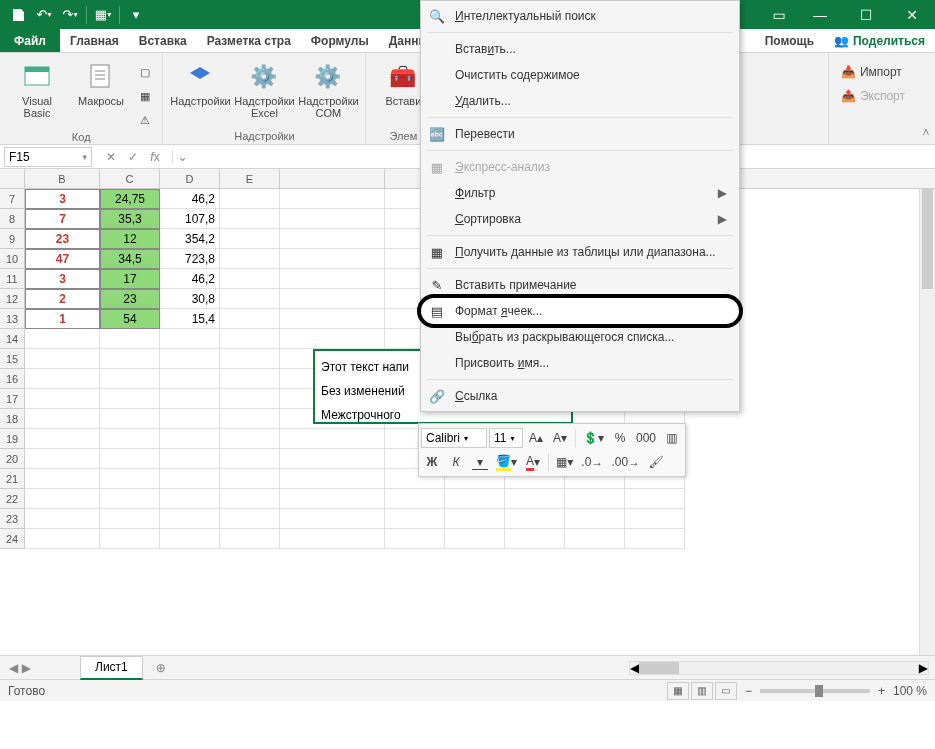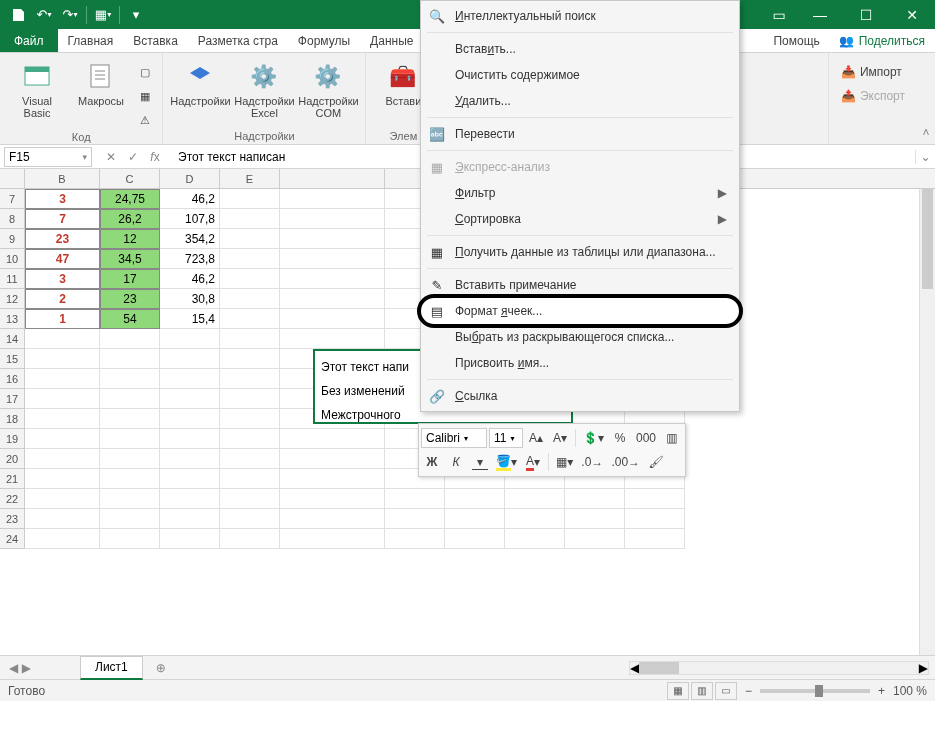--- a/index.html
+++ b/index.html
@@ -9,21 +9,21 @@
 .titlebar { height: 29px; background: #0e7a40; display: flex; align-items: center; color: #fff; }
 .qat { display: flex; align-items: center; gap: 2px; padding: 0 6px; }
 .qat .qbtn { width: 24px; height: 22px; display: flex; align-items: center; justify-content: center; cursor: pointer; color:#fff; font-size:13px;}
 .qat .sep { width: 1px; height: 18px; background: rgba(255,255,255,.3); margin: 0 2px; }
 .title-spacer { flex: 1; }
 .win-controls { display: flex; gap: 0; }
 .win-controls .wbtn { width: 46px; height: 29px; display: flex; align-items: center; justify-content: center; font-size: 14px; color:#fff;}
 .win-controls .wbtn.rib { width:36px;}
 
 
-.ribbon-tabs { height: 24px; background: #fff; display: flex; align-items: stretch; border-bottom: 1px solid #d4d4d4; }
+.ribbon-tabs { height: 24px; background: #fff; display: flex; align-items: stretch; border-bottom: 1px solid #d4d4d4; font-weight: bold; }
 .ribbon-tabs .tab { padding: 0 10px; display: flex; align-items: center; color: #444; cursor: pointer; font-size: 12px; }
 .ribbon-tabs .tab.file { background: #0e7a40; color: #fff; padding: 0 14px; }
 .ribbon-tabs .right-tabs { margin-left: auto; display: flex; }
 .ribbon-tabs .share { color: #0e7a40; }
 .ribbon-tabs .share .icon { margin-right: 4px; }
 
 
 .ribbon-body { height: 92px; background: #f1f1f1; border-bottom: 1px solid #d4d4d4; display: flex; }
 .rgroup { border-right: 1px solid #e0e0e0; padding: 4px 8px 2px 8px; display: flex; flex-direction: column; align-items: center; justify-content: space-between; }
 .rgroup-content { display: flex; gap: 6px; flex: 1; }
@@ -225,21 +225,20 @@
 <div class="formulabar">
   <div class="namebox">
       <span>F15</span>
       <span style="font-size:9px;color:#888">▾</span>
     </div>
   <div class="fbar-btns">
     <div class="fbtn">✕</div>
     <div class="fbtn">✓</div>
     <div class="fbtn"><i>f</i>x</div>
   </div>
-  <input class="fbar-input" value="Этот текст написан" style="">
   <div class="fbar-expand">⌄</div>
 </div>
 
 <div class="sheet-wrap">
   <div class="col-headers">
     <div class="corner w-a"></div>
     <div class="col-header w-b">B</div>
     <div class="col-header w-c">C</div>
     <div class="col-header w-d">D</div>
     <div class="col-header w-e">E</div>
@@ -260,21 +259,21 @@
         <div class="cell w-f"></div>
         <div class="cell w-g"></div>
         <div class="cell w-h"></div>
         <div class="cell w-i"></div>
         <div class="cell w-j"></div>
         <div class="cell w-k"></div>
       </div>
       <div class="row">
         <div class="row-header">8</div>
         <div class="cell w-b bordered red">7</div>
-        <div class="cell w-c green">26,2</div>
+        <div class="cell w-c green">35,3</div>
         <div class="cell w-d rightnum">107,8</div>
         <div class="cell w-e"></div>
         <div class="cell w-f"></div>
         <div class="cell w-g"></div>
         <div class="cell w-h"></div>
         <div class="cell w-i"></div>
         <div class="cell w-j"></div>
         <div class="cell w-k"></div>
       </div>
       <div class="row">

